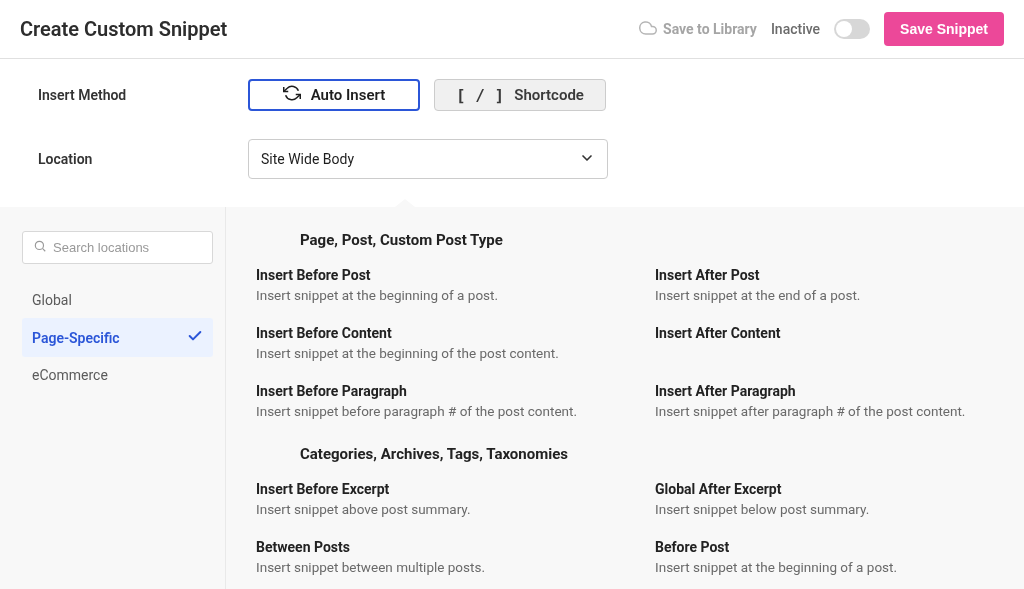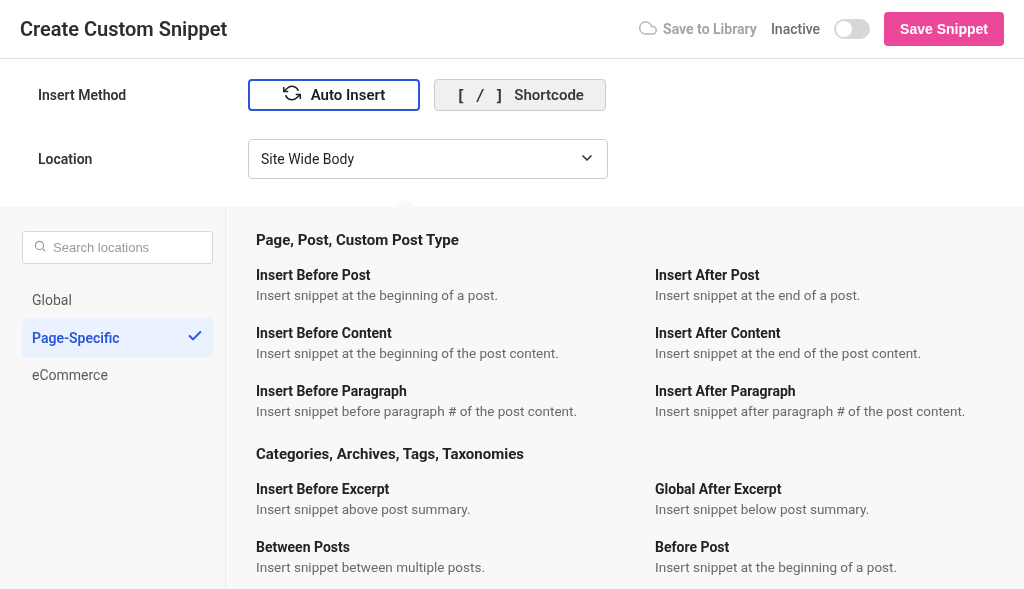--- a/index.html
+++ b/index.html
@@ -187,20 +187,21 @@
     .content {
       flex: 1;
       padding: 24px 30px 24px 30px;
       border-left: 1px solid #e9e9e9;
     }
     .section-heading {
       font-size: 15px;
       font-weight: 700;
       color: #222;
       margin-bottom: 18px;
+      margin-left: 44px;
     }
     .section-heading.mt { margin-top: 26px; }
     .grid {
       display: grid;
       grid-template-columns: 1fr 1fr;
       column-gap: 60px;
       row-gap: 22px;
     }
     .loc-item { cursor: pointer; }
     .loc-title {
@@ -311,21 +312,20 @@
       <div class="loc-item">
         <div class="loc-title">Insert After Post</div>
         <div class="loc-desc">Insert snippet at the end of a post.</div>
       </div>
       <div class="loc-item">
         <div class="loc-title">Insert Before Content</div>
         <div class="loc-desc">Insert snippet at the beginning of the post content.</div>
       </div>
       <div class="loc-item">
         <div class="loc-title">Insert After Content</div>
-        <div class="loc-desc">Insert snippet at the end of the post content.</div>
       </div>
       <div class="loc-item">
         <div class="loc-title">Insert Before Paragraph</div>
         <div class="loc-desc">Insert snippet before paragraph # of the post content.</div>
       </div>
       <div class="loc-item">
         <div class="loc-title">Insert After Paragraph</div>
         <div class="loc-desc">Insert snippet after paragraph # of the post content.</div>
       </div>
     </div>

